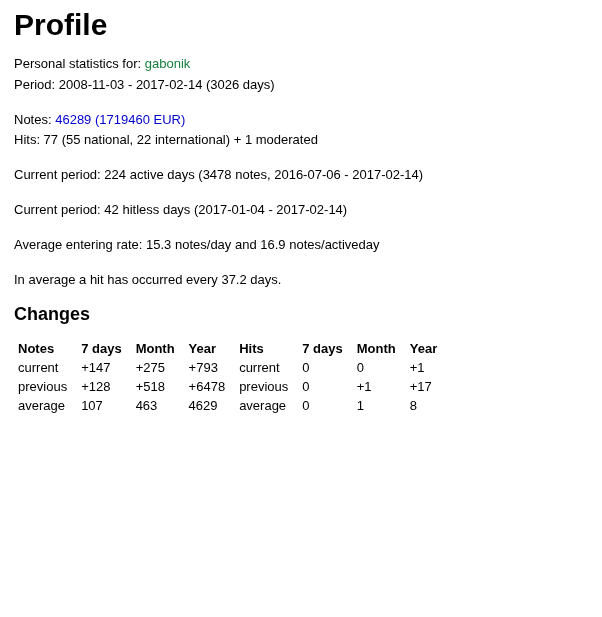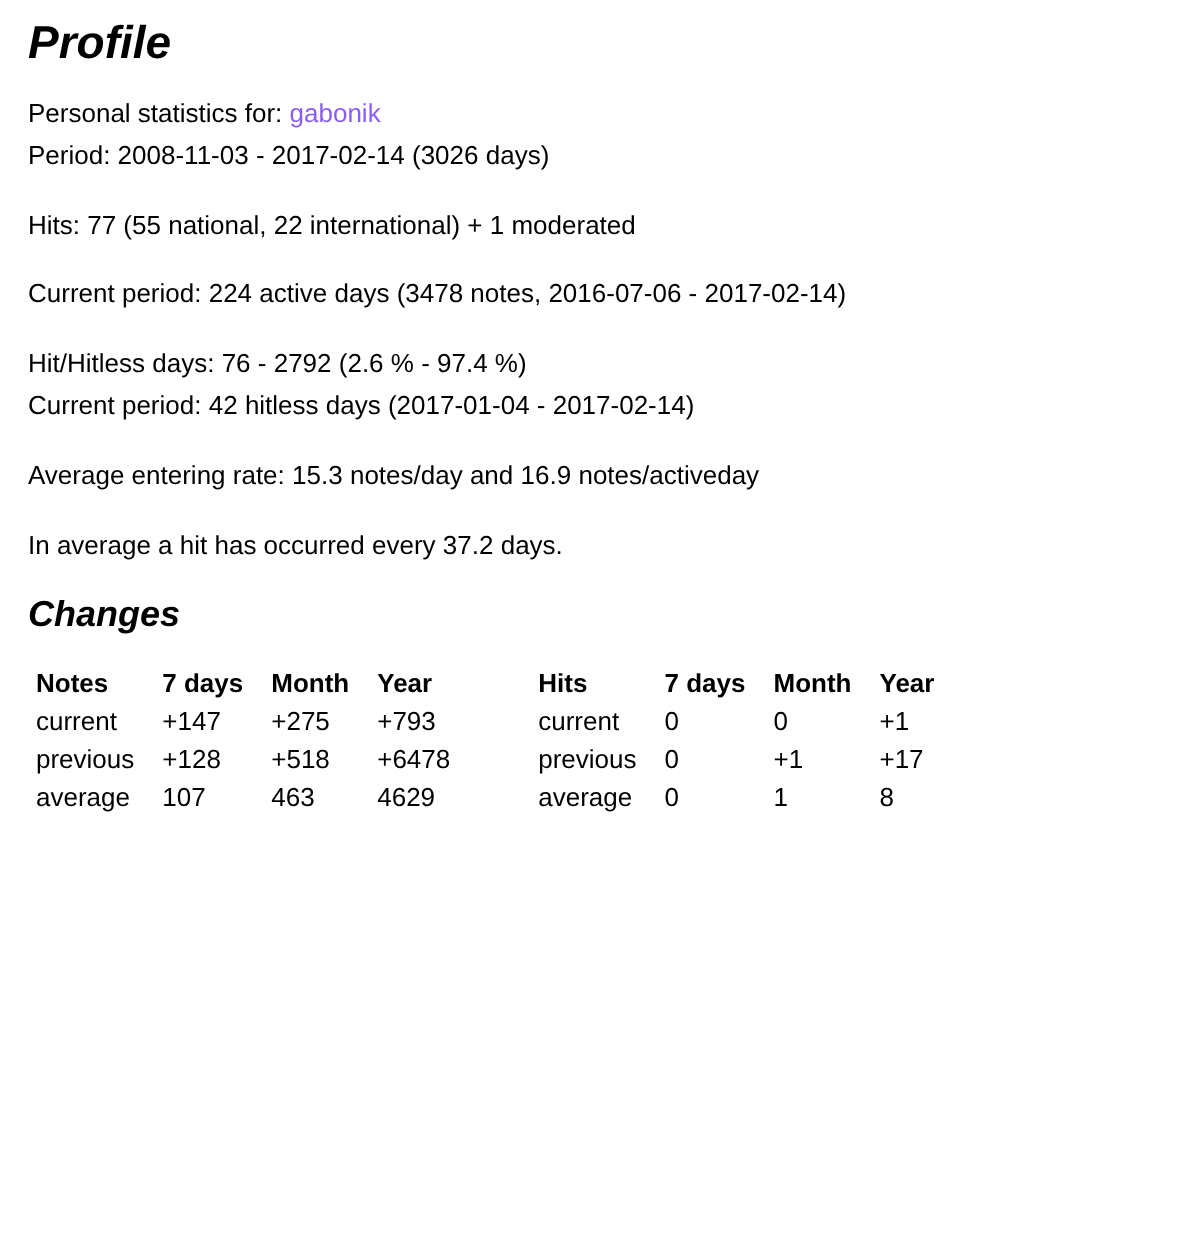--- a/index.html
+++ b/index.html
@@ -6,46 +6,43 @@
     body {
       font-family: Arial, sans-serif;
       font-size: 13px;
       color: #000;
       background: #fff;
       padding: 8px 14px;
       width: 602px;
       min-height: 617px;
     }
     h1 {
-      font-size: 23px;
+      font-size: 30px;
       font-weight: bold;
       margin-bottom: 12px;
-      font-style: italic;
     }
     h2 {
       font-size: 18px;
       font-weight: bold;
       margin-bottom: 14px;
-      font-style: italic;
     }
     .section {
       margin-bottom: 14px;
     }
     .line {
       line-height: 1.6;
     }
     .bold { font-weight: normal; }
-    .link { color: #8b5cf6; text-decoration: none; }
+    .link { color: #15803d; text-decoration: none; }
     .blue { color: #0000cc; }
     .changes-section {
       margin-top: 4px;
     }
     .changes-table-container {
       display: flex;
-      gap: 30px;
       margin-top: 4px;
     }
     table {
       border-collapse: collapse;
       font-size: 13px;
     }
     table th {
       font-weight: bold;
       text-align: left;
       padding: 2px 10px 2px 4px;
@@ -65,37 +62,37 @@
 
 <div class="section">
   <div class="line">
     <span class="bold">Personal statistics for:</span>
     <span> </span><a class="link" href="#">gabonik</a>
   </div>
   <div class="line">Period: 2008-11-03 - 2017-02-14 (3026 days)</div>
 </div>
 
 <div class="section">
+  <div class="line">
+    <span>Notes:</span>
+    <span> </span><span class="bold blue">46289</span>
+    <span> </span><span class="blue">(1719460 EUR)</span>
+  </div>
   <div class="line">Hits: 77 (55 national, 22 international) + 1 moderated</div>
 </div>
 
 <div class="section">
   <div class="line">
     <span>Current period:</span>
     <span> </span><span class="bold">224</span>
     <span> </span><span>active days (3478 notes, 2016-07-06 - 2017-02-14)</span>
   </div>
 </div>
 
 <div class="section">
-  <div class="line">
-    <span>Hit/Hitless days:</span>
-    <span> </span><span class="bold">76 - 2792</span>
-    <span> </span><span>(2.6 % - 97.4 %)</span>
-  </div>
   <div class="line">
     <span>Current period:</span>
     <span> </span><span class="bold">42</span>
     <span> </span><span>hitless days (2017-01-04 - 2017-02-14)</span>
   </div>
 </div>
 
 <div class="section">
   <div class="line">
     <span>Average entering rate:</span>

